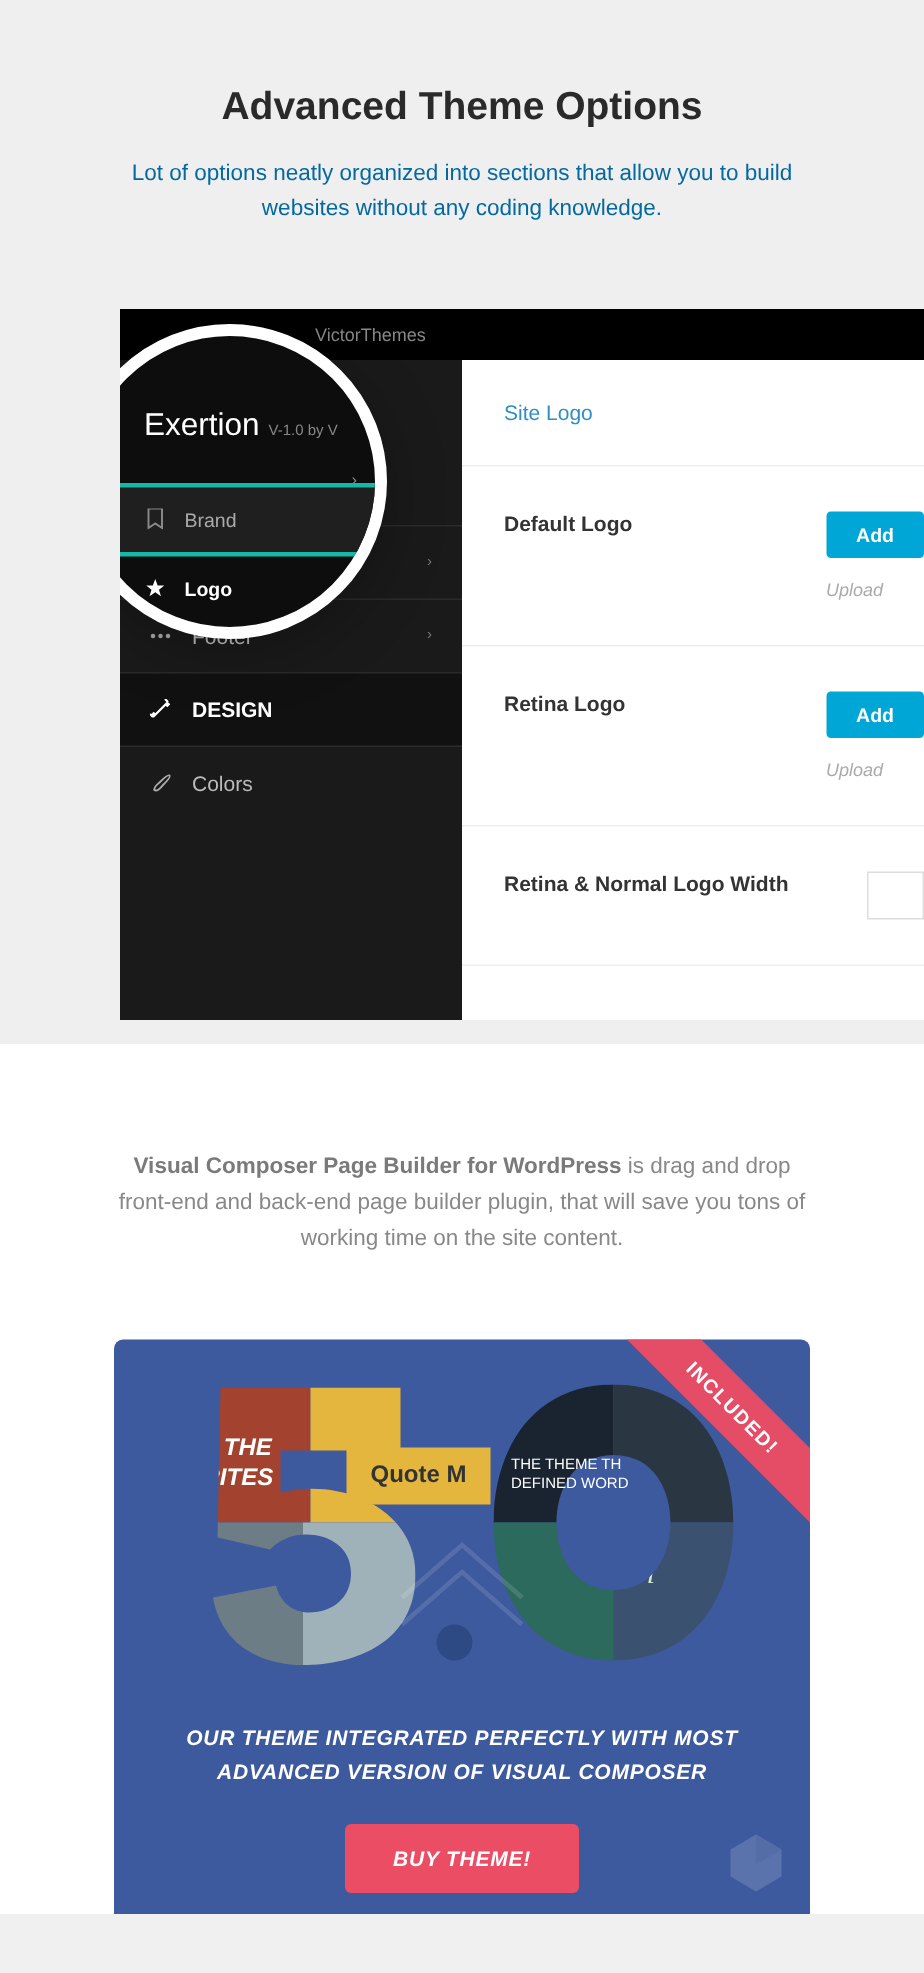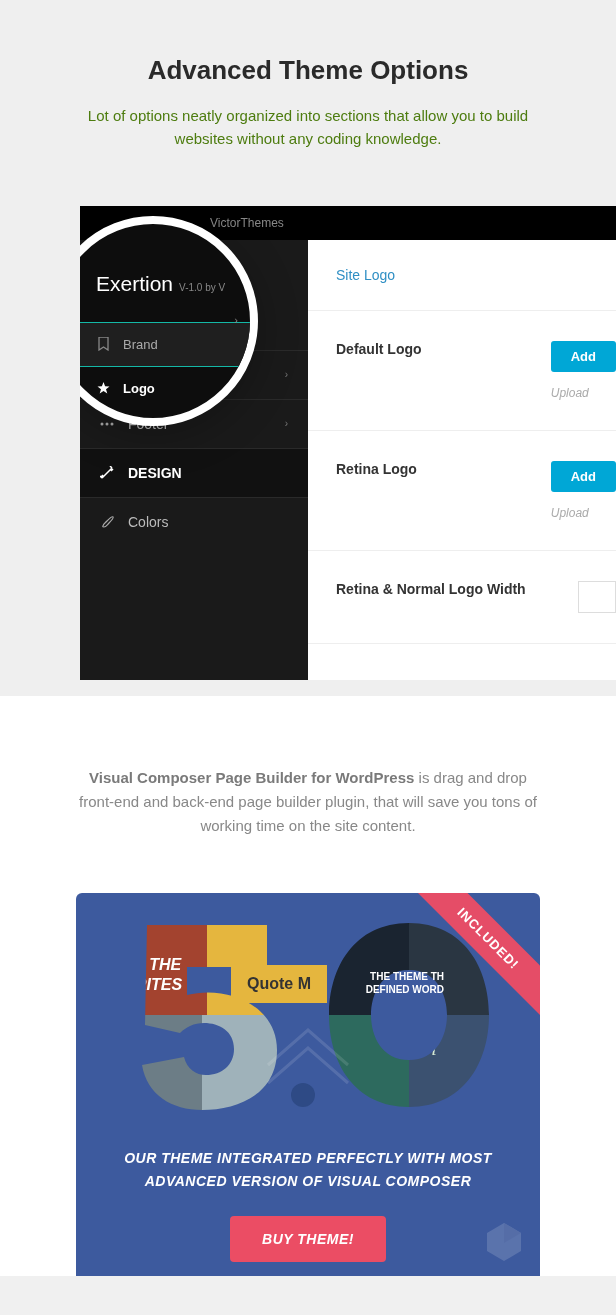--- a/index.html
+++ b/index.html
@@ -11,21 +11,21 @@
     .section1 { background: #efefef; padding: 55px 0 0 0; }
     .heading1 {
       font-size: 26px;
       font-weight: 600;
       color: #2a2a2a;
       text-align: center;
       margin-bottom: 18px;
     }
     .sub1 {
       font-size: 15px;
-      color: #4d7c0f;
+      color: #0369a1;
       text-align: center;
       line-height: 1.55;
       padding: 0 80px;
       margin-bottom: 55px;
     }
     .panel-wrap {
       margin-left: 80px;
       position: relative;
       height: 490px;
       overflow: hidden;
@@ -112,21 +112,21 @@
     .lens-inner { padding: 48px 0 0 40px; color: #fff; }
     .lens-title { font-size: 21px; font-weight: 400; margin-bottom: 26px; }
     .lens-sub { font-size: 10px; color: #888; margin-left: 6px; }
     .lens-row {
       display: flex;
       align-items: center;
       gap: 13px;
       padding: 14px 0;
       font-size: 13px;
       color: #aaa;
-      border-top: 1px solid #14b8a6;
+      border-top: 3px solid #14b8a6;
       margin-left: -40px;
       padding-left: 40px;
     }
     .lens-row.brand { background: #1f1f1f; }
     .lens-row.logo { color: #fff; font-weight: 700; }
     .lens-chev {
       position: absolute;
       top: 90px;
       right: 12px;
       color: #888;
@@ -221,26 +221,26 @@
       left: 155px;
       background: #e5b63e;
       color: #333;
       font-weight: 700;
       font-size: 16px;
       padding: 10px 16px;
     }
     .zero-label {
       position: absolute;
       top: 55px;
-      right: 96px;
+      right: 121px;
       color: #fff;
       font-size: 10px;
-      font-weight: 700;
+      font-weight: 400;
       line-height: 1.35;
-      text-align: right;
+      text-align: left;
     }
     .chev-up {
       position: absolute;
       top: 110px;
       left: 50%;
       transform: translateX(-50%);
       opacity: 0.12;
     }
   </style>
 </head>

